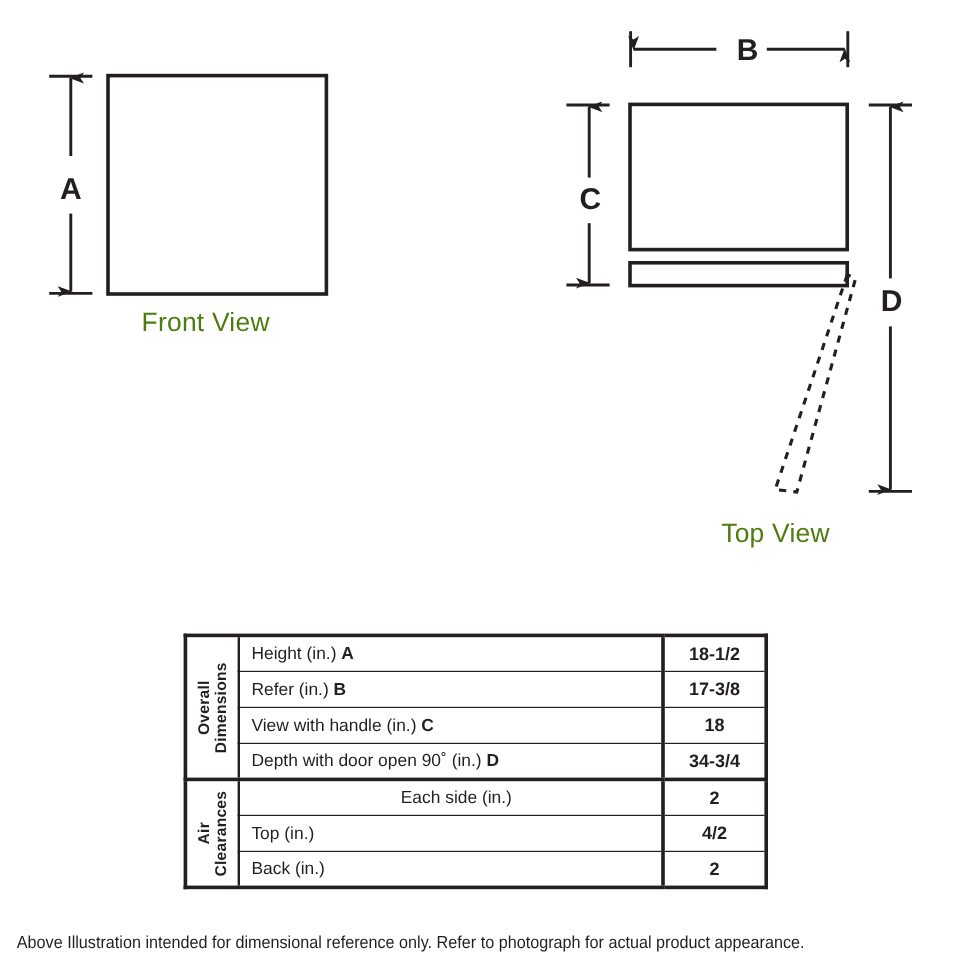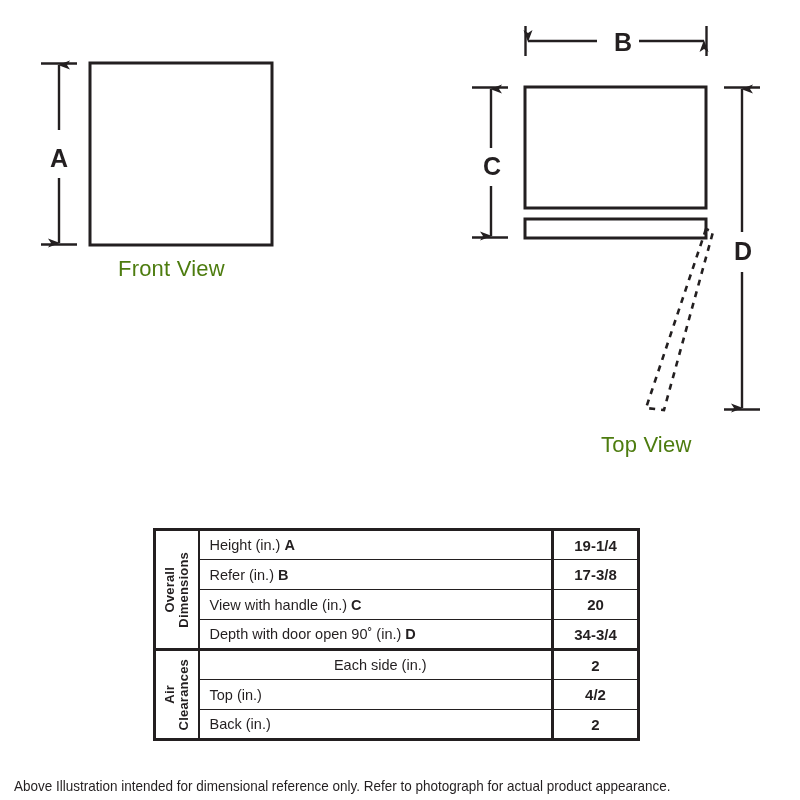--- a/index.html
+++ b/index.html
@@ -202,29 +202,29 @@
   <tbody>
 
     <tr class="row-first">
       <td class="group-cell" rowspan="4">
         <div class="group-inner">
           <span class="vlabel">Overall</span>
           <span class="vlabel">Dimensions</span>
         </div>
       </td>
       <td class="label-cell"><span>Height (in.) </span><b>A</b></td>
-      <td class="value-cell">19-1/4</td>
+      <td class="value-cell">18-1/2</td>
     </tr>
     <tr>
       <td class="label-cell"><span>Refer (in.) </span><b>B</b></td>
       <td class="value-cell">17-3/8</td>
     </tr>
     <tr>
       <td class="label-cell"><span>View with handle (in.) </span><b>C</b></td>
-      <td class="value-cell">20</td>
+      <td class="value-cell">18</td>
     </tr>
     <tr class="sect-end">
       <td class="label-cell"><span>Depth with door open 90˚ (in.) </span><b>D</b></td>
       <td class="value-cell">34-3/4</td>
     </tr>
 
     <tr class="sect-start">
       <td class="group-cell" rowspan="3">
         <div class="group-inner">
           <span class="vlabel">Air</span>

